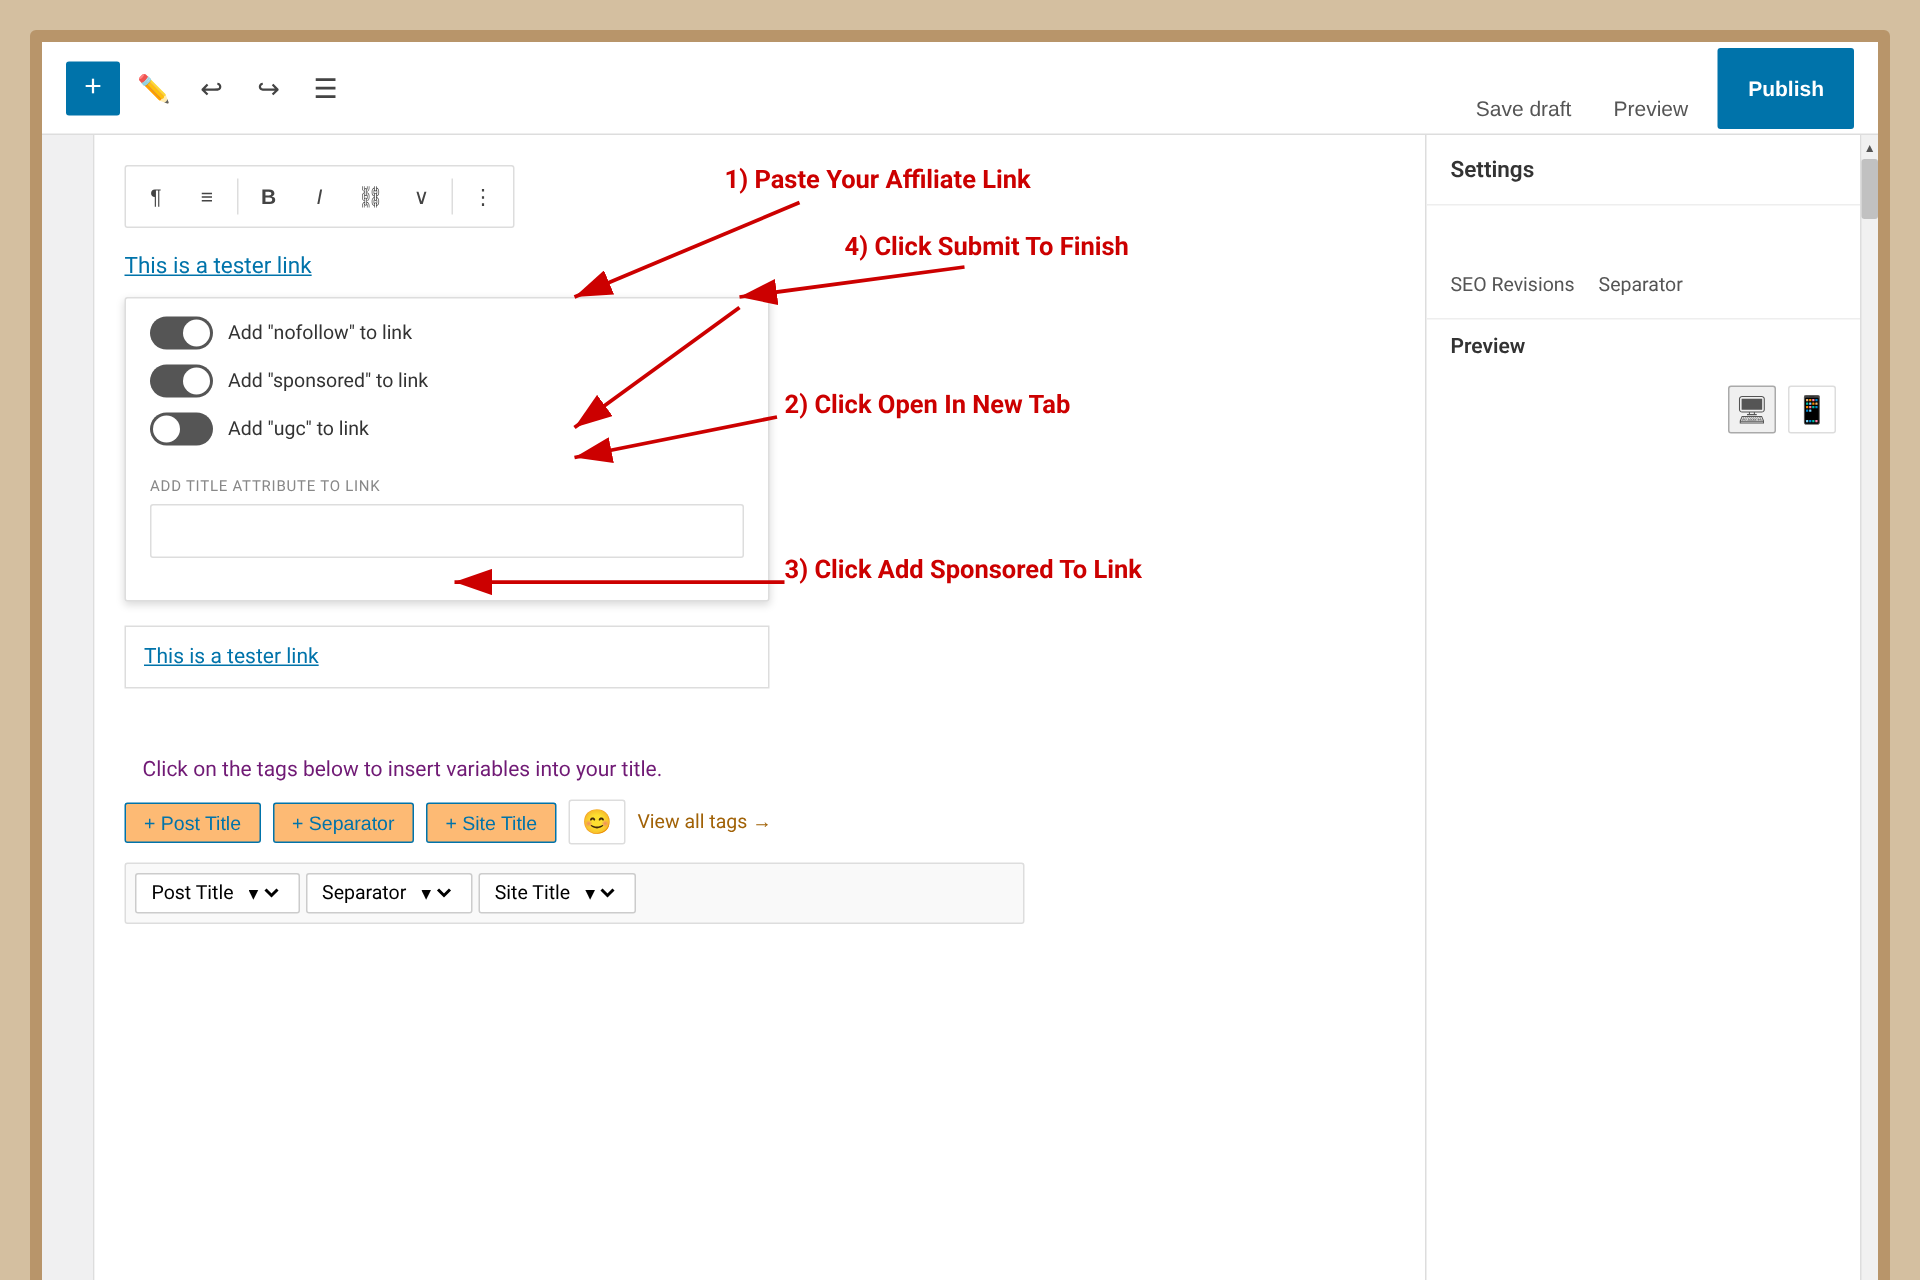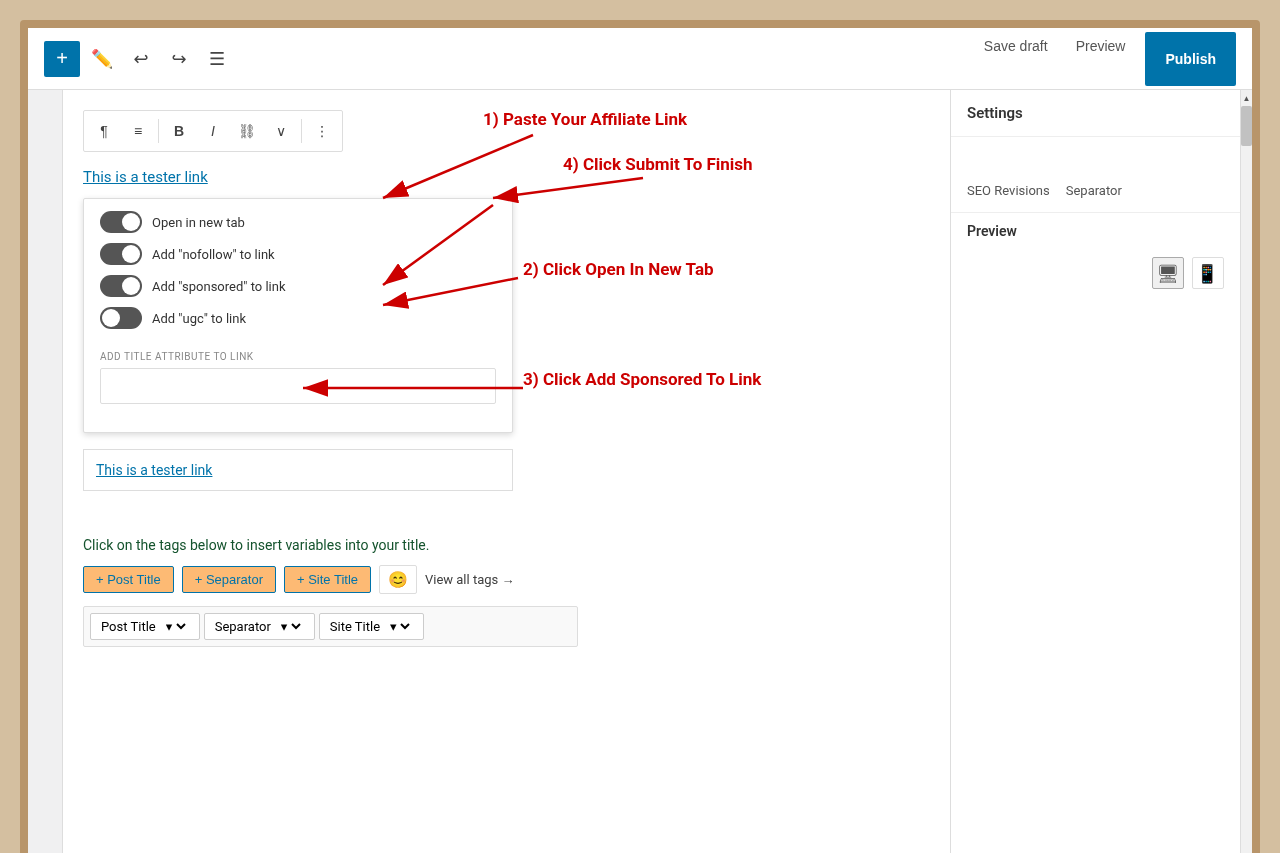--- a/index.html
+++ b/index.html
@@ -32,21 +32,21 @@
       gap: 8px;
     }
     .toolbar-left {
       display: flex;
       align-items: center;
       gap: 8px;
       flex: 1;
     }
     .toolbar-right {
       display: flex;
-      align-items: flex-start;
+      align-items: flex-end;
       gap: 12px;
     }
     .btn-add {
       background: #0073aa;
       color: white;
       border: none;
       border-radius: 2px;
       width: 36px;
       height: 36px;
       font-size: 20px;
@@ -254,22 +254,23 @@
       cursor: pointer;
     }
 
     
     .bottom-section {
       margin-top: 30px;
       padding: 16px 0;
     }
     .tags-instruction {
       font-size: 14px;
-      color: #14532d;
+      color: #701a75;
       margin-bottom: 12px;
+      margin-left: 12px;
     }
     .tags-row {
       display: flex;
       align-items: center;
       gap: 8px;
       margin-bottom: 12px;
       flex-wrap: wrap;
     }
     .tag-btn {
       border: 1px solid #0073aa;
@@ -282,36 +283,36 @@
     }
     .emoji-btn {
       background: none;
       border: 1px solid #ddd;
       padding: 4px 8px;
       cursor: pointer;
       border-radius: 2px;
       font-size: 16px;
     }
     .view-tags-link {
-      color: #404040;
+      color: #a16207;
       font-size: 13px;
       text-decoration: none;
       cursor: pointer;
     }
 
     
     .title-row {
       display: flex;
       align-items: center;
       gap: 4px;
       background: #f9f9f9;
       border: 1px solid #ddd;
       border-radius: 2px;
       padding: 6px;
-      width: 495px;
+      width: 600px;
     }
     .title-pill {
       display: flex;
       align-items: center;
       border: 1px solid #ccc;
       background: white;
       border-radius: 2px;
       padding: 4px 10px;
       font-size: 13px;
       gap: 6px;
@@ -471,24 +472,20 @@
         <div class="block-divider"></div>
         <button class="block-btn">⋮</button>
       </div>
 
       <div class="link-text">This is a tester link</div>
 
       <div class="url-search-container">
 
         
         <div class="toggle-options">
-          <div class="toggle-row">
-            <div class="toggle on"></div>
-            <span class="toggle-label">Open in new tab</span>
-          </div>
           <div class="toggle-row">
             <div class="toggle on"></div>
             <span class="toggle-label">Add "nofollow" to link</span>
           </div>
           <div class="toggle-row">
             <div class="toggle on"></div>
             <span class="toggle-label">Add "sponsored" to link</span>
           </div>
           <div class="toggle-row">
             <div class="toggle"></div>

